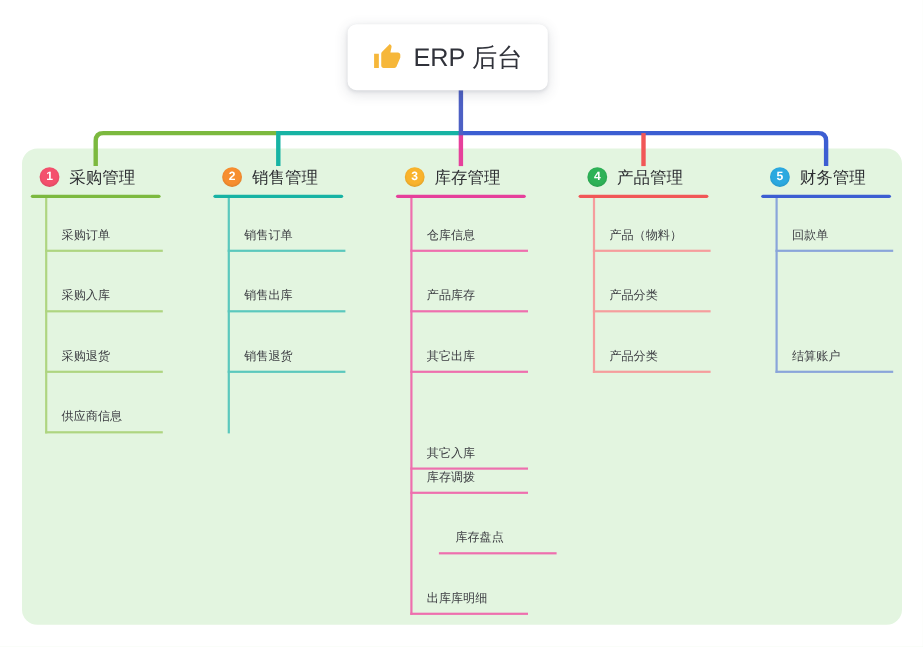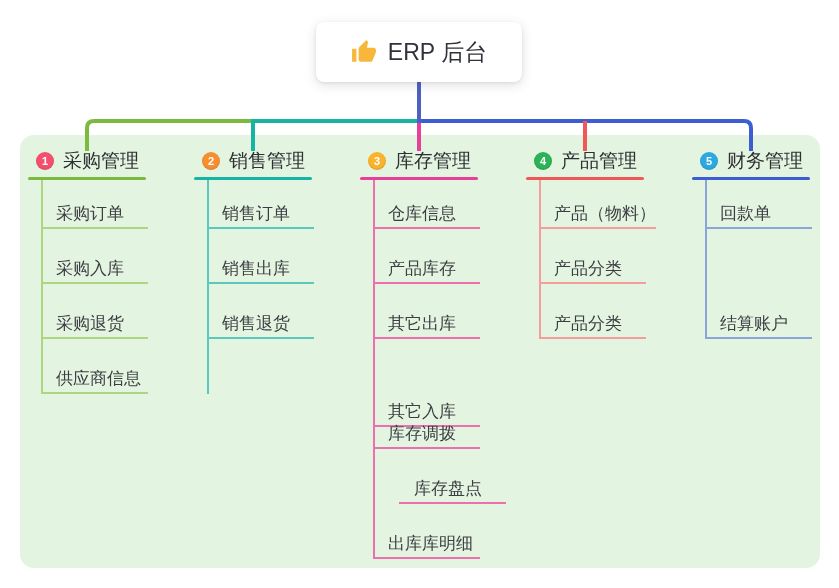--- a/index.html
+++ b/index.html
@@ -10,51 +10,51 @@
   }
   .panel{
     position:absolute;left:20px;top:135px;width:800px;height:433px;
     border-radius:14px;
   }
   svg.connectors{
     position:absolute;left:0;top:0;width:839px;height:588px;
     pointer-events:none;
   }
   .root-node{
-    position:absolute;left:316px;top:22px;width:206px;height:60px;
+    position:absolute;left:316px;top:22px;width:182px;height:60px;
     background:#ffffff;border-radius:8px;
     box-shadow:0 3px 12px rgba(60,70,90,0.16), 0 1px 3px rgba(60,70,90,0.10);
     display:flex;align-items:center;justify-content:center;gap:11px;
     font-size:23px;font-weight:500;color:#30323a;
     z-index:3;
   }
   .root-node svg{display:block;}
   .branch{position:absolute;top:0;width:140px;height:588px;z-index:2;}
   .branch-header{
     position:absolute;left:0;top:149px;height:24px;
     display:flex;align-items:center;gap:9px;padding-left:8px;
     cursor:default;white-space:nowrap;
   }
   .badge{
     width:18px;height:18px;border-radius:50%;
     display:flex;align-items:center;justify-content:center;
     color:#ffffff;font-size:11px;font-weight:bold;
     box-shadow:inset 0 -1px 2px rgba(0,0,0,0.12);
     flex:0 0 18px;
   }
-  .branch-label{font-size:19px;font-weight:500;color:#2e2f33;}
+  .branch-label{font-size:15px;font-weight:500;color:#2e2f33;}
   .branch-underline{
     position:absolute;left:0;top:177px;width:118px;height:3px;border-radius:2px;
   }
   .child-vline{position:absolute;left:13px;top:180px;width:2px;}
   .child{
     position:absolute;left:13px;height:26px;line-height:26px;
     min-width:92px;padding-left:15px;
     border-bottom:2px solid;white-space:nowrap;
-    font-size:17px;color:#3c3d42;
+    font-size:11px;color:#3c3d42;
   }
 </style>
 </head>
 <body style="background: rgb(255, 255, 255);">
 
 <div class="panel" style="background: rgb(227, 245, 224);"></div>
 
 <svg class="connectors" id="connectors">
     <path d="M 87 151 V 128 Q 87 121 94 121 H 253" stroke="#7cb93f" stroke-width="4" fill="none"></path>
     <path d="M 253 151 V 121 H 419" stroke="#17b3a4" stroke-width="4" fill="none"></path>

